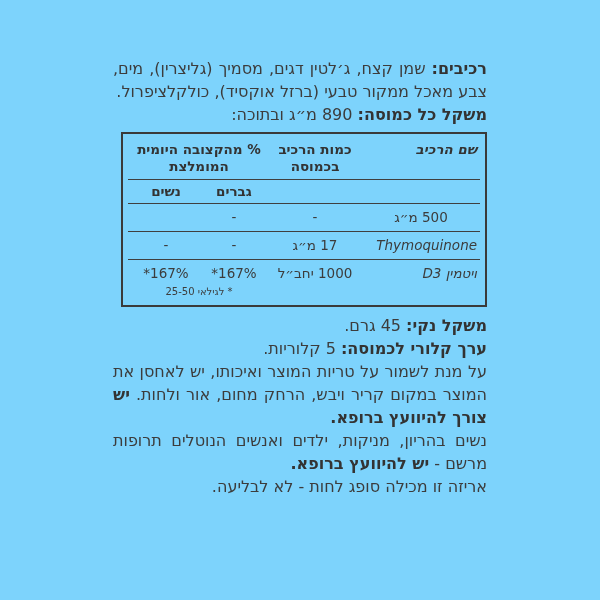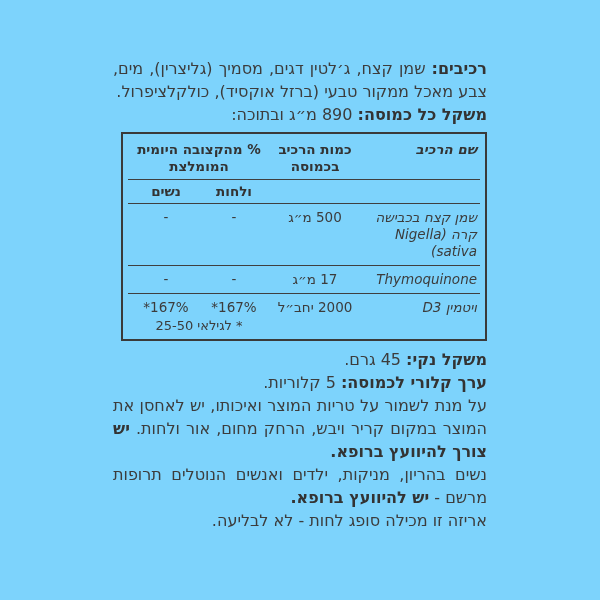--- a/index.html
+++ b/index.html
@@ -49,21 +49,21 @@
   .cell{min-width:0;}
   .c-name{text-align:right;padding-right:2px;font-style:italic;}
   .c-amt{text-align:center;}
   .c-pct{text-align:center;}
   .thead{padding-top:7px;padding-bottom:4px;}
   .pct-span{grid-column:3 / span 2;}
   .sep{border-top:1.5px solid #3f3f3f;margin:0 5px;}
   .tsub{padding-top:3px;padding-bottom:3px;}
   .trow{padding-top:5px;padding-bottom:5px;align-items:start;}
   .trow-last{padding-bottom:1px;}
-  .tfoot{padding-bottom:5px;font-size:13px;}
+  .tfoot{padding-bottom:5px;font-size:10px;}
   .ltr{direction:ltr;unicode-bidi:isolate;}
 
   
   .bottom{}
 </style>
 </head>
 <body>
 
 <div class="canvas">
   <div class="content">
@@ -75,41 +75,40 @@
     <div class="ntable">
       <div class="grid thead">
         <div class="cell c-name b">שם הרכיב</div>
         <div class="cell c-amt b">כמות הרכיב בכמוסה</div>
         <div class="cell c-pct b pct-span">% מהקצובה היומית המומלצת</div>
       </div>
       <div class="sep"></div>
       <div class="grid tsub">
         <div class="cell"></div>
         <div class="cell"></div>
-        <div class="cell c-pct b">ולחות</div>
+        <div class="cell c-pct b">גברים</div>
         <div class="cell c-pct b">נשים</div>
       </div>
       <div class="sep"></div>
       <div class="grid trow">
-        <div class="cell c-name">שמן קצח בכבישה קרה (Nigella sativa)</div>
         <div class="cell c-amt">500 מ״ג</div>
         <div class="cell c-pct">-</div>
         <div class="cell c-pct">-</div>
       </div>
       <div class="sep"></div>
       <div class="grid trow">
         <div class="cell c-name">Thymoquinone</div>
         <div class="cell c-amt">17 מ״ג</div>
         <div class="cell c-pct">-</div>
         <div class="cell c-pct">-</div>
       </div>
       <div class="sep"></div>
       <div class="grid trow trow-last">
         <div class="cell c-name">ויטמין D3</div>
-        <div class="cell c-amt">2000 יחב״ל</div>
+        <div class="cell c-amt">1000 יחב״ל</div>
         <div class="cell c-pct"><span class="ltr">*167%</span></div>
         <div class="cell c-pct"><span class="ltr">*167%</span></div>
       </div>
       <div class="grid tfoot">
         <div class="cell"></div>
         <div class="cell"></div>
         <div class="cell c-pct pct-span">* לגילאי 25-50</div>
       </div>
     </div>
 

